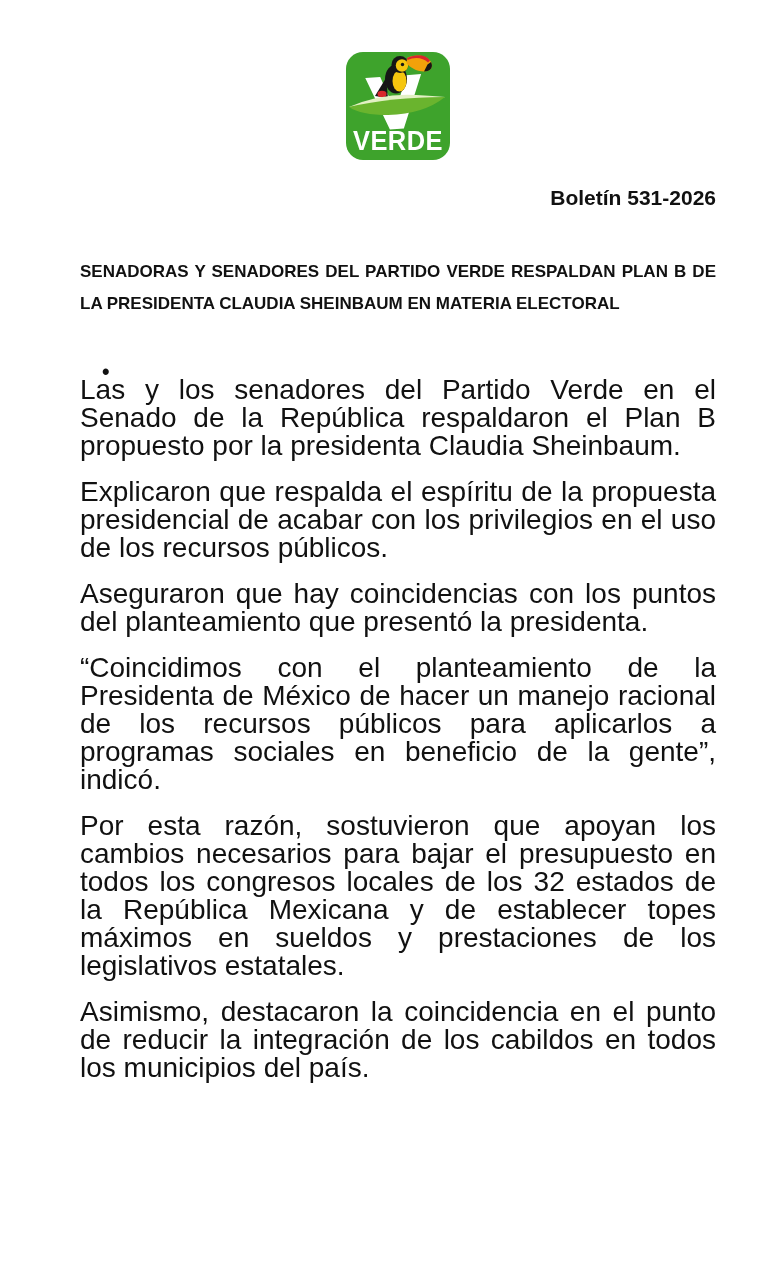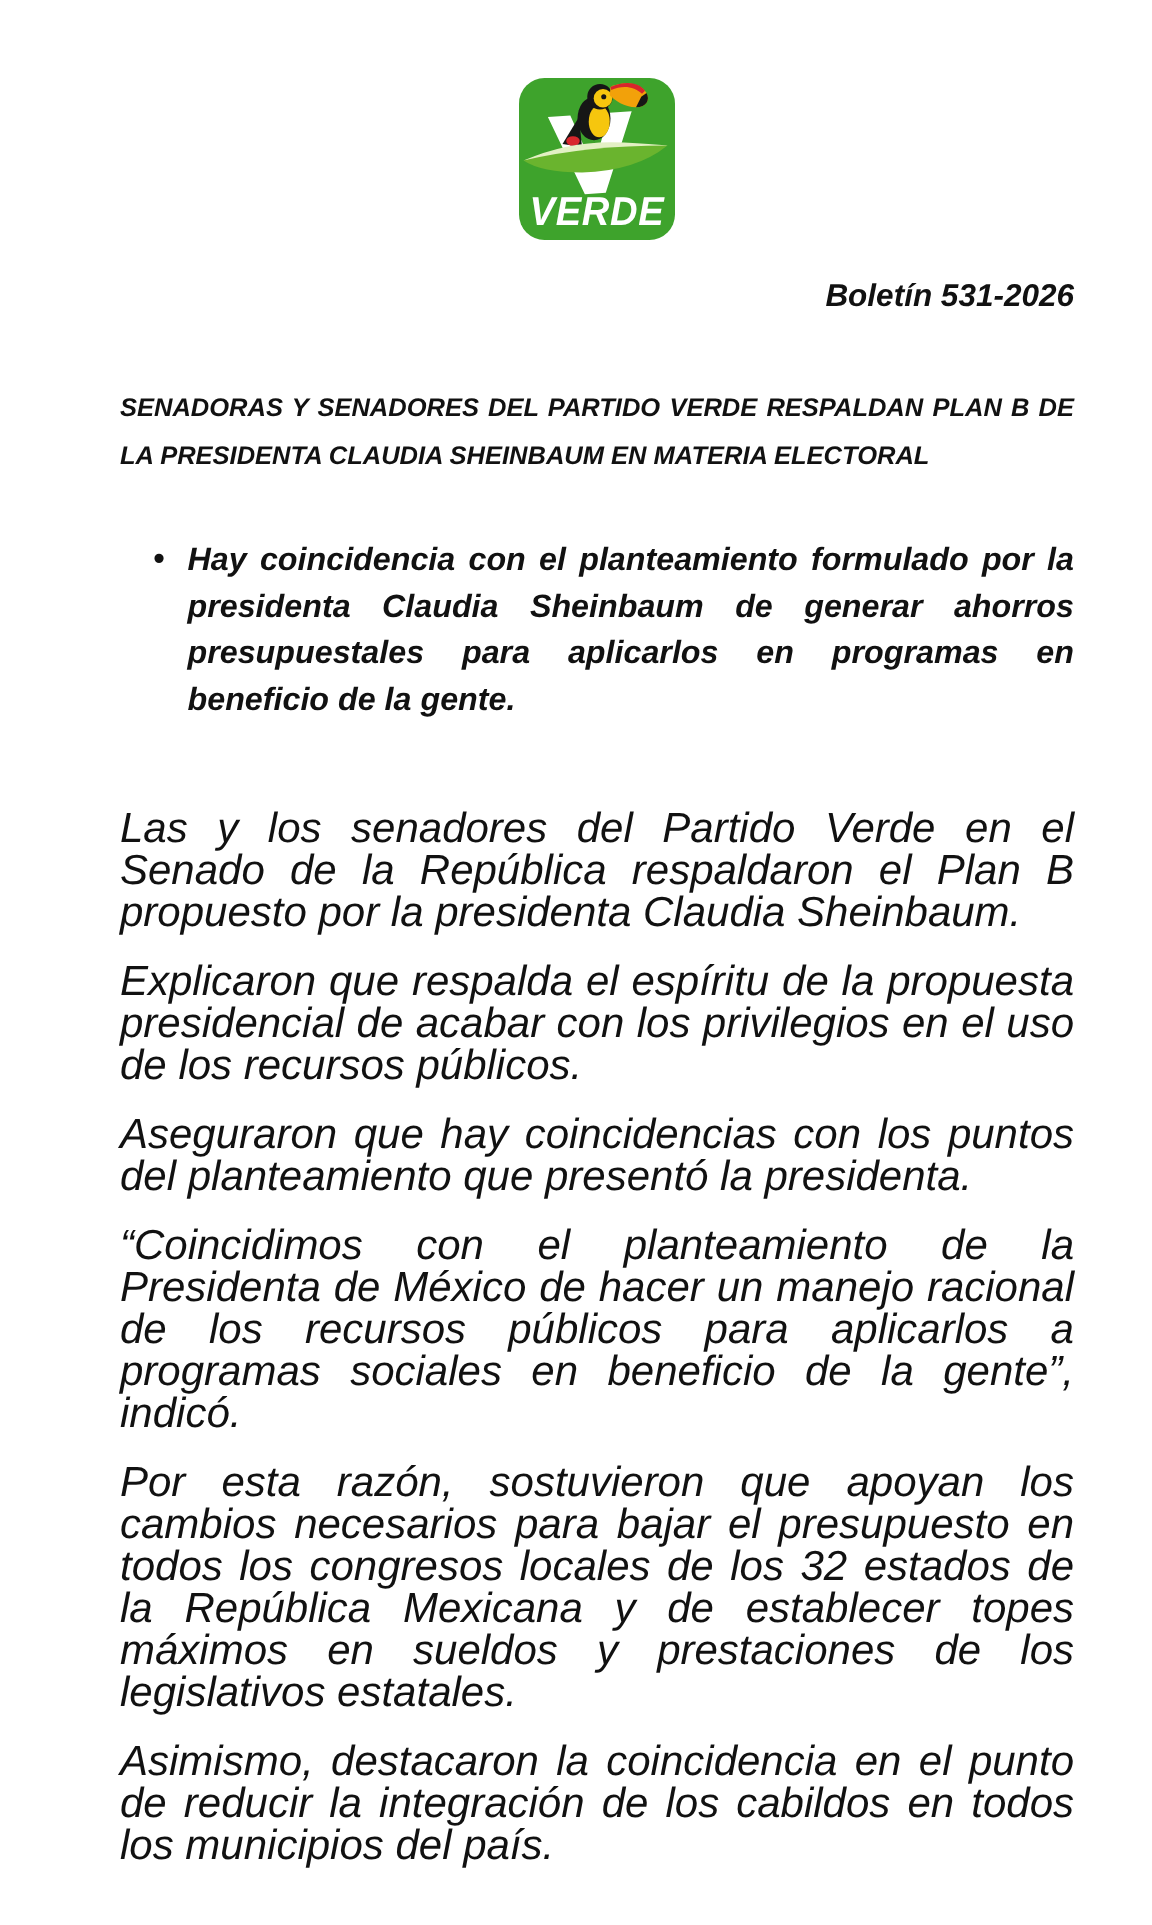--- a/index.html
+++ b/index.html
@@ -4,21 +4,20 @@
 <style>
   html, body { margin: 0; padding: 0; background: #ffffff; }
   .page {
     width: 768px;
     height: 1283px;
     background: #ffffff;
     position: relative;
     overflow: hidden;
     font-family: "Liberation Sans", sans-serif;
     color: #111111;
-    font-style: italic;
   }
   .content { margin: 0 52px 0 80px; }
   .logo { display: block; width: 104px; height: 108px; margin: 52px auto 0 auto; }
   .logo-verde-text {
     font-family: "Liberation Sans", sans-serif;
     font-weight: bold;
     letter-spacing: 0.5px;
   }
   .dateblock {
     margin-top: 22px;
@@ -97,21 +96,20 @@
 
     <div class="dateblock">
       <div>Boletín 531-2026</div>
     </div>
 
     <h1 class="headline">SENADORAS Y SENADORES DEL PARTIDO VERDE RESPALDAN PLAN B DE LA PRESIDENTA CLAUDIA SHEINBAUM EN MATERIA ELECTORAL</h1>
 
     <ul class="bullets">
       <li>
         <span class="bullet-marker">•</span>
-        <span>Hay coincidencia con el planteamiento formulado por la presidenta Claudia Sheinbaum de generar ahorros presupuestales para aplicarlos en programas en beneficio de la gente.</span>
       </li>
     </ul>
 
     <p class="body-par first">Las y los senadores del Partido Verde en el Senado de la República respaldaron el Plan B propuesto por la presidenta Claudia Sheinbaum.</p>
     <p class="body-par">Explicaron que respalda el espíritu de la propuesta presidencial de acabar con los privilegios en el uso de los recursos públicos.</p>
     <p class="body-par">Aseguraron que hay coincidencias con los puntos del planteamiento que presentó la presidenta.</p>
     <p class="body-par">“Coincidimos con el planteamiento de la Presidenta de México de hacer un manejo racional de los recursos públicos para aplicarlos a programas sociales en beneficio de la gente”, indicó.</p>
     <p class="body-par">Por esta razón, sostuvieron que apoyan los cambios necesarios para bajar el presupuesto en todos los congresos locales de los 32 estados de la República Mexicana y de establecer topes máximos en sueldos y prestaciones de los legislativos estatales.</p>
     <p class="body-par">Asimismo, destacaron la coincidencia en el punto de reducir la integración de los cabildos en todos los municipios del país.</p>
 

